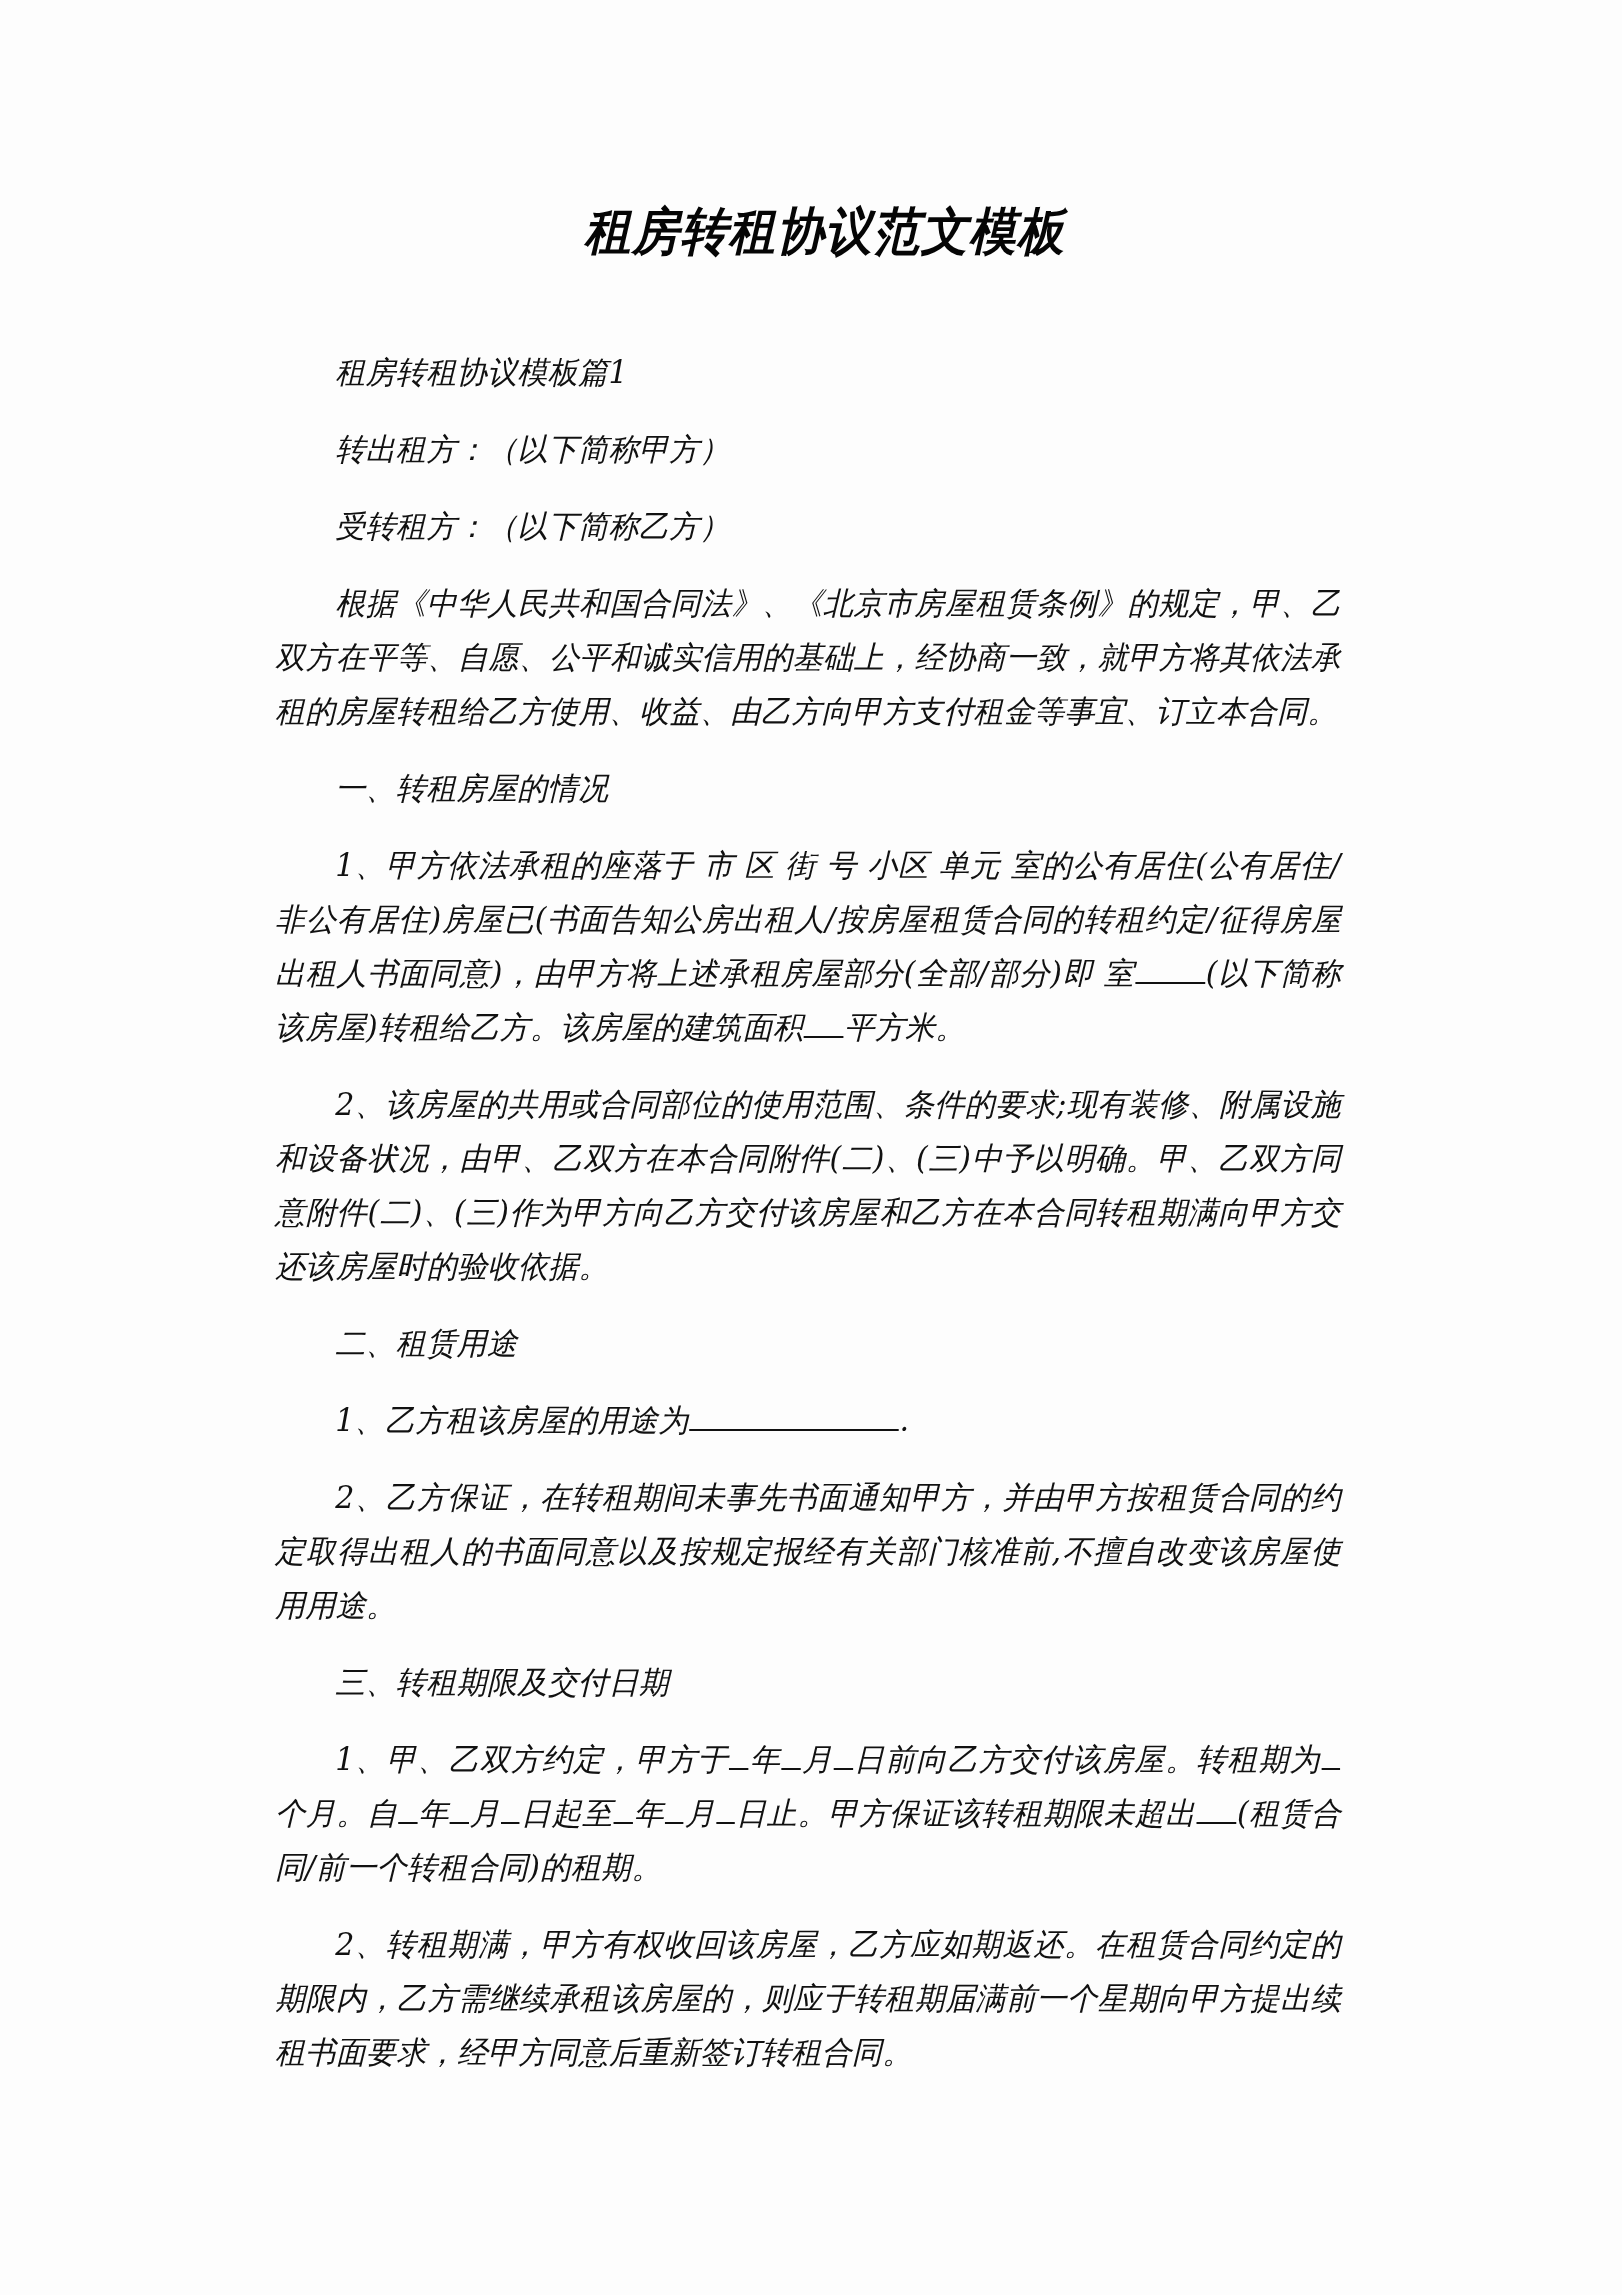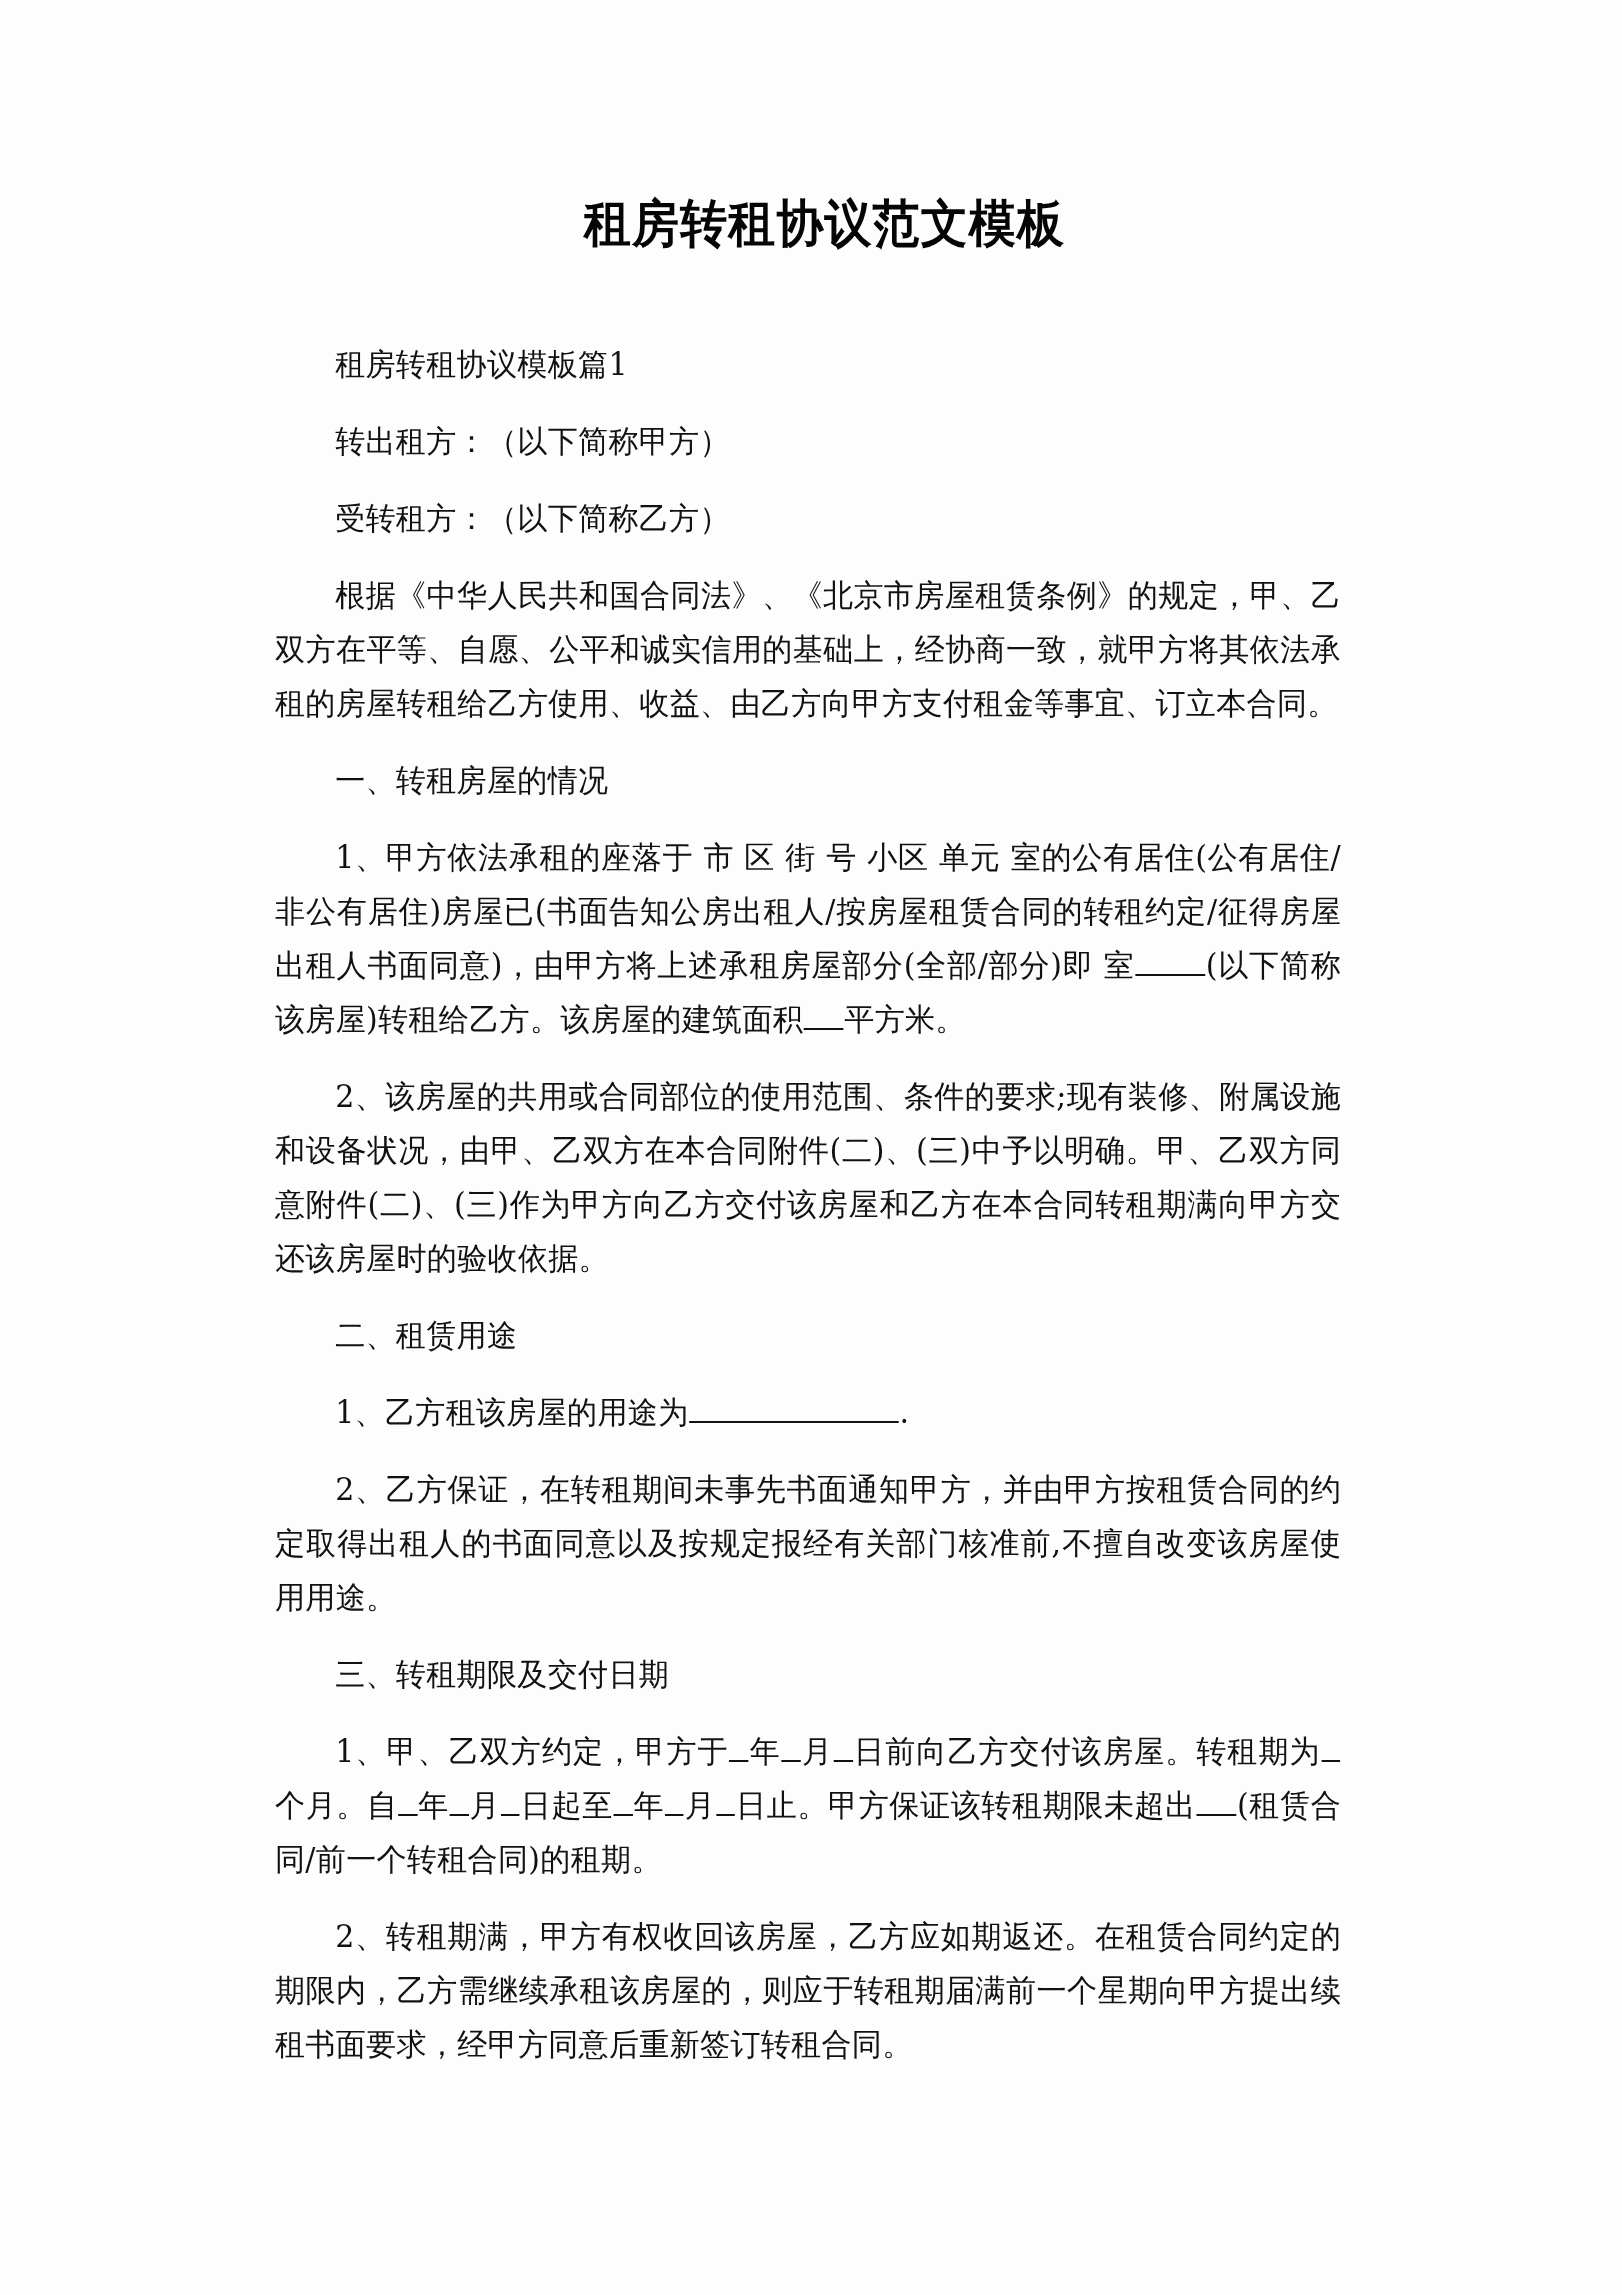--- a/index.html
+++ b/index.html
@@ -15,22 +15,23 @@
     position: relative;
     width: 1623px;
     height: 2295px;
     background: #fdfdfd;
     box-sizing: border-box;
     overflow: hidden;
   }
   .content {
     position: absolute;
     left: 275px;
-    top: 0;
+    top: 8px;
     width: 1099px;
+    font-style: italic;
   }
   .doc-title {
     font-family: "DejaVu Serif", "Liberation Serif", serif;
     font-weight: bold;
     font-size: 51px;
     line-height: 1.15;
     text-align: center;
     letter-spacing: 1.3px;
     margin: 0;
     padding-top: 194px;

